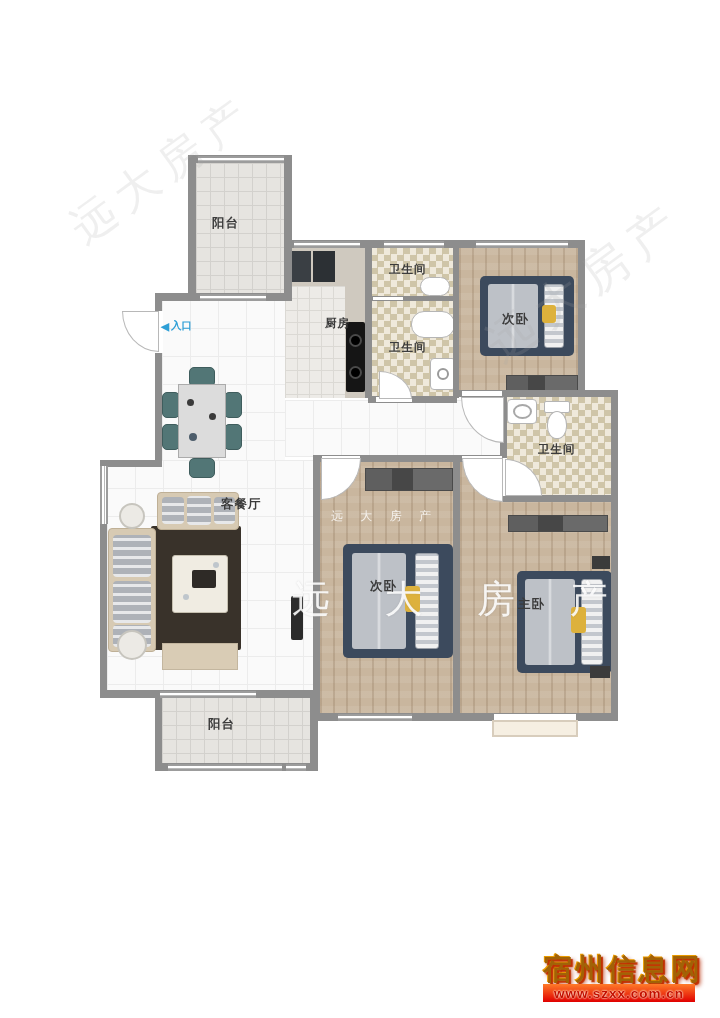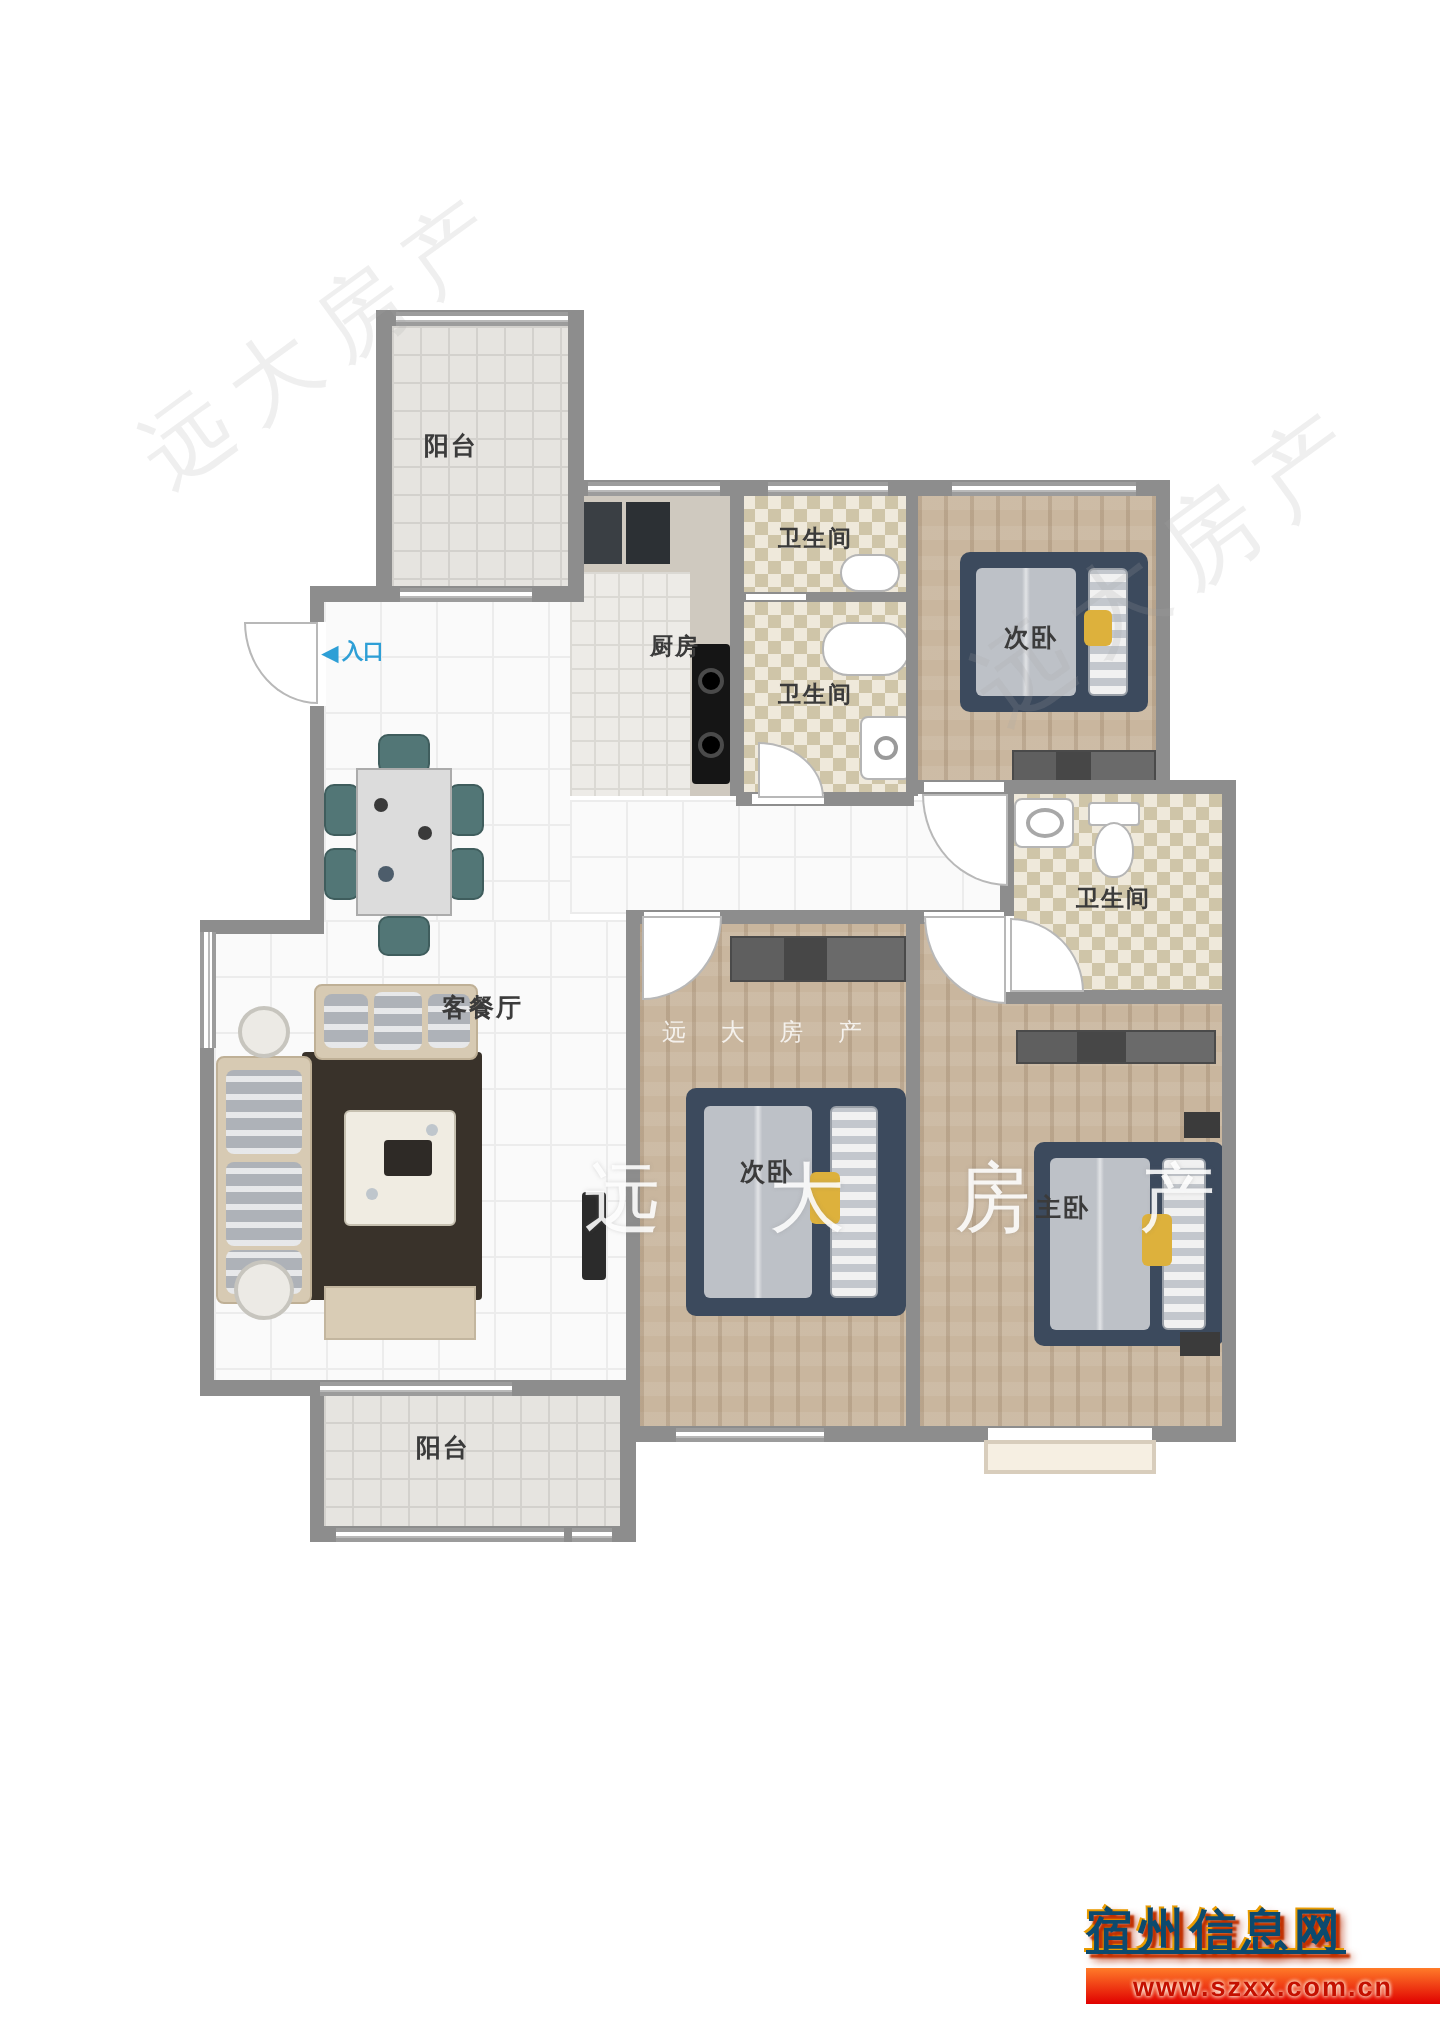--- a/index.html
+++ b/index.html
@@ -48,22 +48,22 @@
     background-image:repeating-linear-gradient(0deg,rgba(255,255,255,0.7) 0 3px,transparent 3px 9px);}
   .fixture{background:#fff;border:1.5px solid #b5b5b5;box-sizing:border-box;}
   
   .lbl{font-size:12.5px;font-weight:bold;color:#3b3b3b;letter-spacing:1px;white-space:nowrap;}
   .entry-lbl{display:flex;align-items:center;gap:2px;color:#2e9fd6;font-size:10.5px;font-weight:bold;white-space:nowrap;}
   .wm-big{font-size:38px;color:rgba(255,255,255,0.88);letter-spacing:22px;white-space:nowrap;
     text-shadow:0 0 2px rgba(120,120,120,0.25);}
   .wm-small{font-size:12px;color:rgba(255,255,255,0.8);letter-spacing:7px;white-space:nowrap;}
   .ghost{color:rgba(168,168,168,0.18);white-space:nowrap;transform:rotate(-36deg);letter-spacing:10px;}
   .caption{left:0;right:0;text-align:center;font-size:40px;font-weight:bold;letter-spacing:4px;color:#121212;}
-  .site-name{font-family:"DejaVu Serif", serif;font-size:23px;font-weight:bold;color:#0c4a6e;letter-spacing:3px;
-    text-shadow:2px 2px 1px #c03000,-1px -1px 0 #e89b00,3px 3px 4px rgba(180,40,0,0.8);white-space:nowrap;text-decoration:underline;}
+  .site-name{font-family:"DejaVu Serif", serif;font-size:29px;font-weight:bold;color:#a16207;letter-spacing:3px;
+    text-shadow:2px 2px 1px #c03000,-1px -1px 0 #e89b00,3px 3px 4px rgba(180,40,0,0.8);white-space:nowrap;}
   .site-bar{background:linear-gradient(180deg,#ff7b29,#e00000);display:flex;align-items:center;justify-content:center;}
   .site-url{font-size:13.5px;font-weight:bold;color:#c41000;letter-spacing:1px;
     text-shadow:0 0 2px #ffffff,0 0 2px #ffe9c0;white-space:nowrap;}
 </style>
 </head>
 <body>
 
 <div class="canvas">
 
   <div class="abs tile-balcony" style="left:196px;top:163px;width:88px;height:131px;"></div>
@@ -226,17 +226,17 @@
   <div class="abs lbl" style="left:221px;top:496px;">客餐厅</div>
   <div class="abs lbl" style="left:370px;top:578px;">次卧</div>
   <div class="abs lbl" style="left:518px;top:596px;">主卧</div>
   <div class="abs lbl" style="left:208px;top:716px;">阳台</div>
   <div class="abs entry-lbl" style="left:161px;top:319px;">
     <span>◀</span>
     <span>入口</span>
   </div>
 
   <div class="abs site-name" style="left:543px;top:950px;">宿州信息网</div>
-  <div class="abs site-bar" style="left:543px;top:984px;width:177px;height:18px;">
+  <div class="abs site-bar" style="left:543px;top:984px;width:152px;height:18px;">
     <span class="site-url">www.szxx.com.cn</span>
   </div>
 
 </div>
 
 </body></html>

